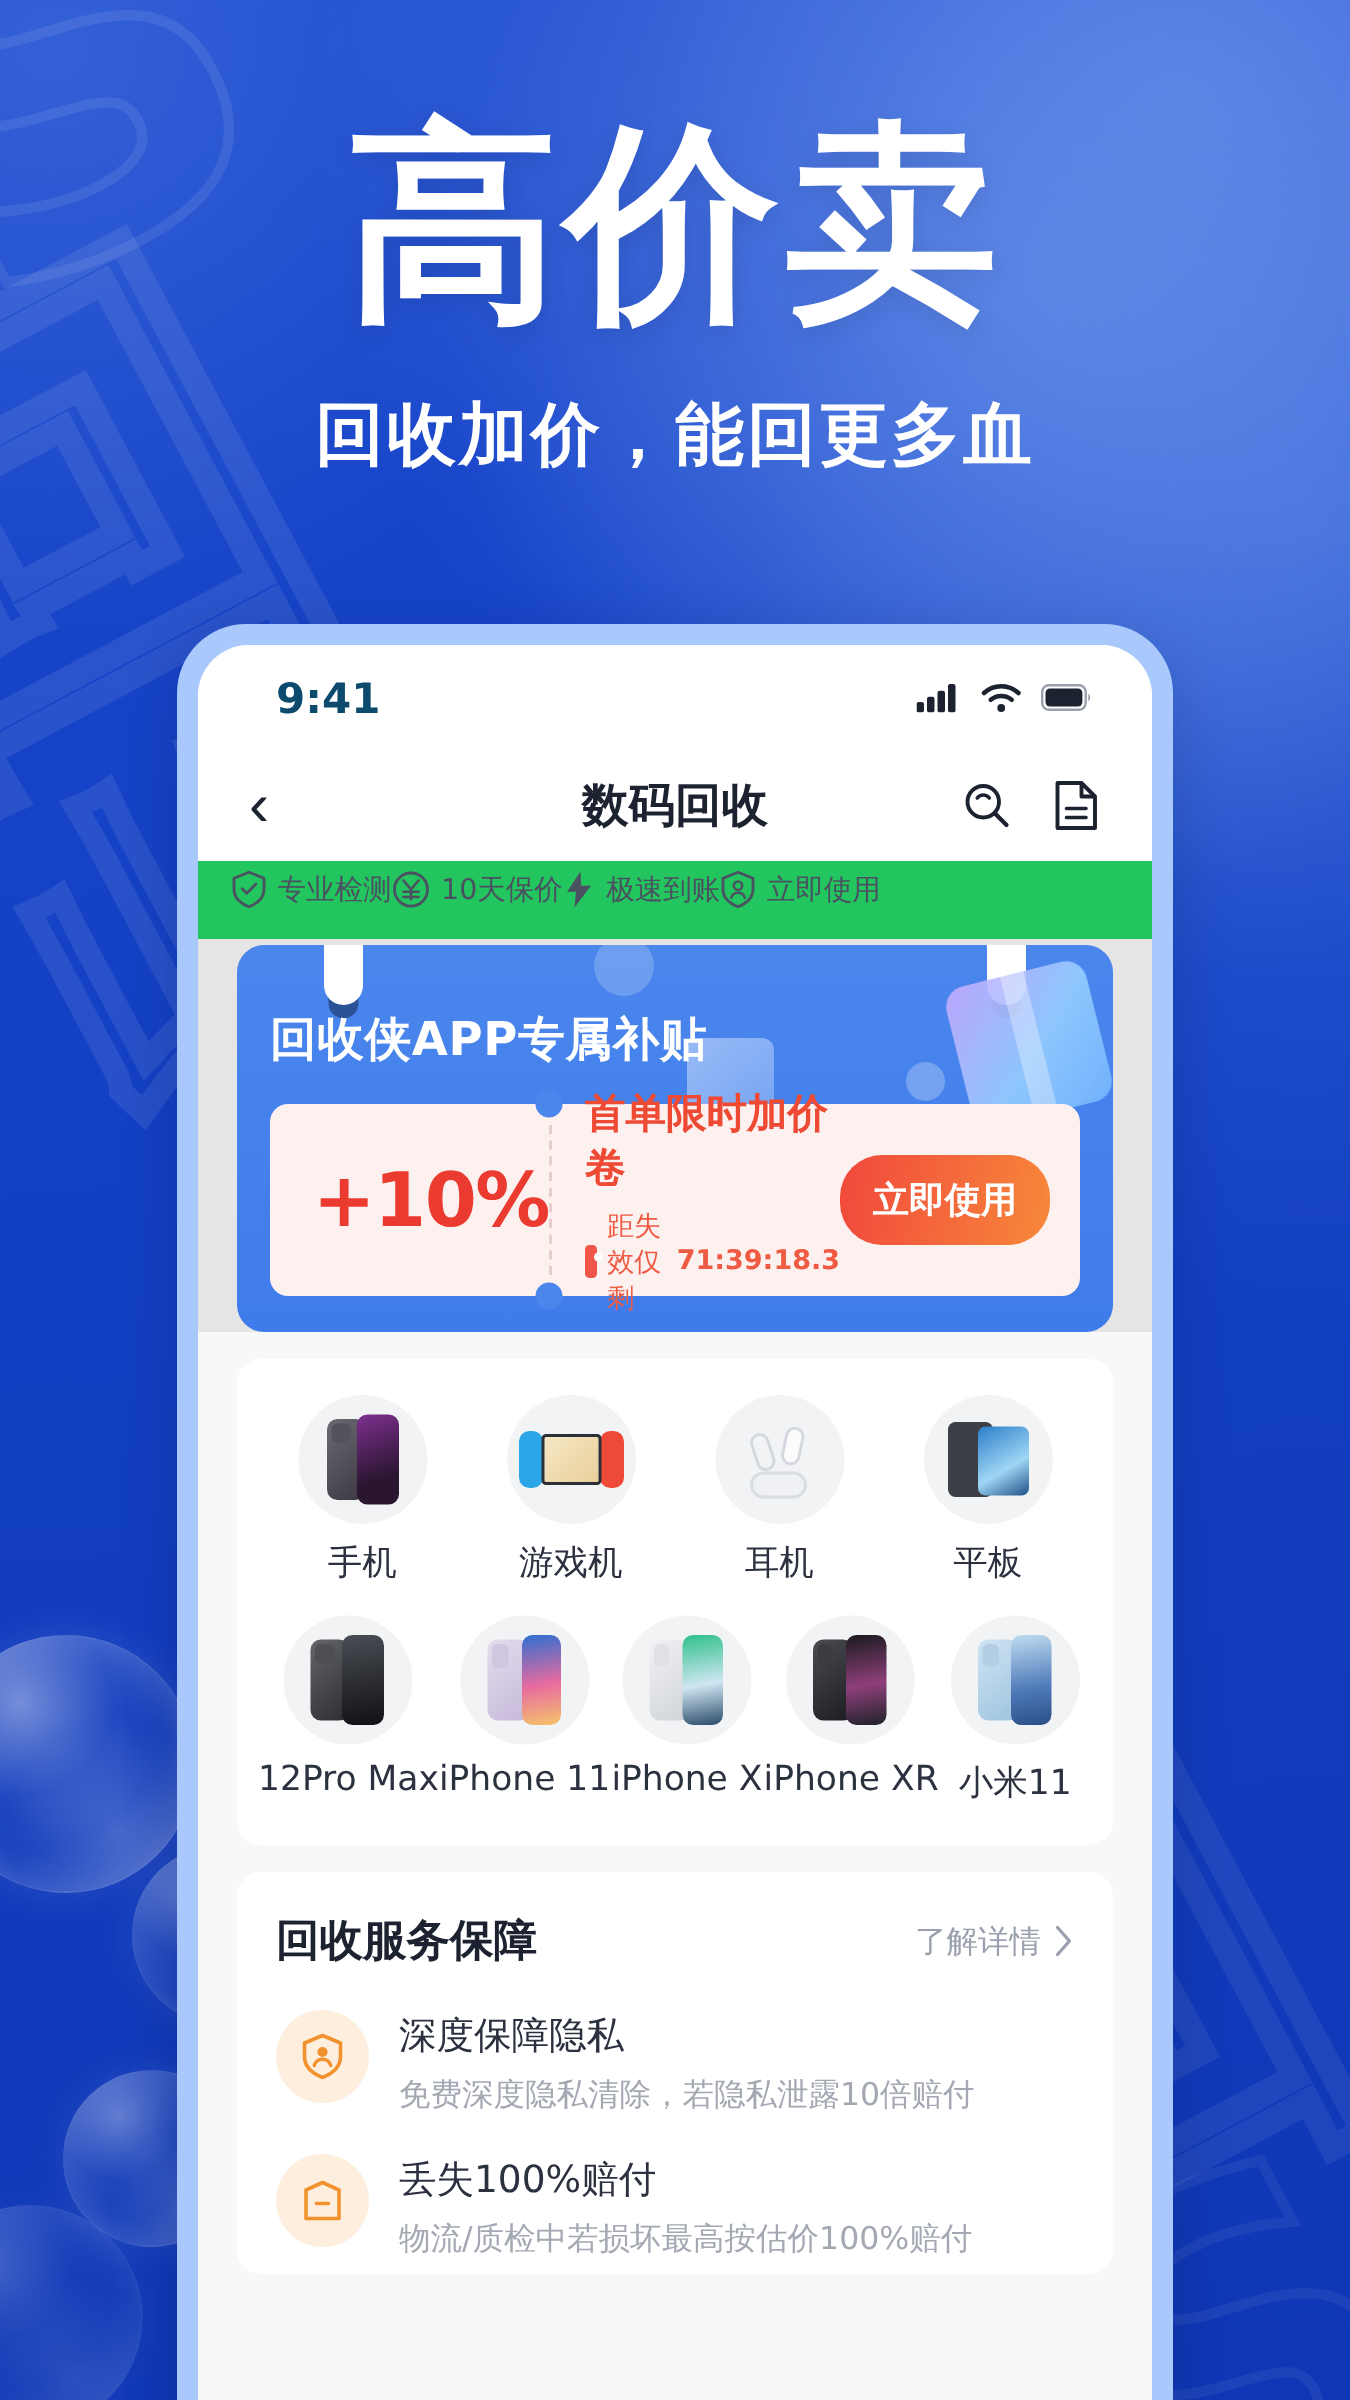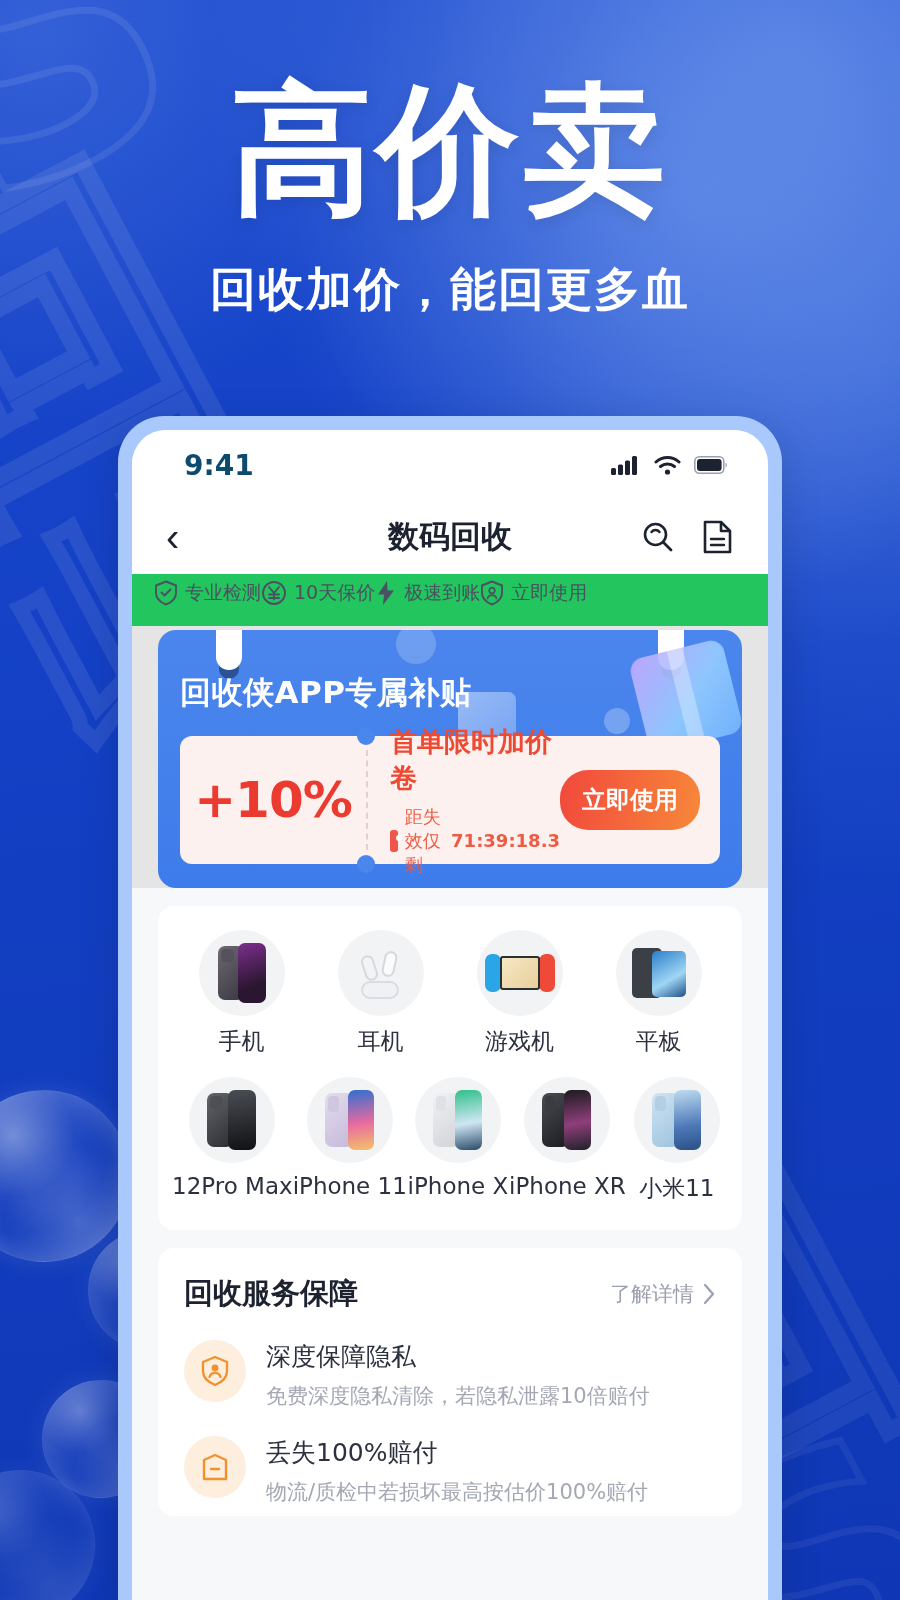--- a/index.html
+++ b/index.html
@@ -179,21 +179,21 @@
 
   .coupon {
     margin-top:22px;
     background:#fdf1ef;
     border-radius:12px;
     height:128px;
     display:flex; align-items:center;
     position:relative; z-index:3;
   }
   .coupon-left {
-    width:186px; display:flex; align-items:center; justify-content:center;
+    width:186px; display:flex; align-items:center; justify-content:flex-end;
   }
   .coupon-pct {
     color:#eb3b31; font-size:50px; font-weight:700;
     font-family:"DejaVu Sans", sans-serif; letter-spacing:-1px;
   }
   .coupon-divider { position:absolute; left:186px; top:0; bottom:0; width:1px; }
   .coupon-divider::before {
     content:""; position:absolute; left:0; top:14px; bottom:14px; width:0;
     border-left:2px dashed #e6cfcb;
   }
@@ -415,37 +415,37 @@
             <div class="dev">
               <div class="body" style="left:6px;top:8px;width:26px;height:54px;background:linear-gradient(135deg,#6e6a74,#3a3740);"></div>
               <div class="body" style="left:26px;top:5px;width:28px;height:60px;background:linear-gradient(160deg,#7d2f8e,#2a1630 70%);"></div>
               <div class="body" style="left:9px;top:11px;width:13px;height:13px;background:#55525c;border-radius:4px;"></div>
             </div>
           </div>
           <div class="cat-label">手机</div>
         </div>
         <div class="cat">
           <div class="cat-img">
+            <div class="dev" style="width:70px;height:42px;">
+              <div class="body" style="left:0;top:2px;width:16px;height:38px;background:#2aa6e8;border-radius:7px;"></div>
+              <div class="body" style="right:0;top:2px;width:16px;height:38px;background:#ef4a38;border-radius:7px;"></div>
+              <div class="body" style="left:15px;top:4px;width:40px;height:34px;background:linear-gradient(135deg,#f6e7c4,#e9cf9c);border:2px solid #2b2f36;border-radius:3px;"></div>
+            </div>
+          </div>
+          <div class="cat-label">游戏机</div>
+        </div>
+        <div class="cat">
+          <div class="cat-img">
             <div class="dev" style="width:60px;height:60px;">
               <div class="body" style="left:12px;top:12px;width:13px;height:26px;background:#f2f3f5;border:2px solid #d5d8de;border-radius:7px;transform:rotate(-18deg);"></div>
               <div class="body" style="left:32px;top:8px;width:13px;height:26px;background:#fbfbfc;border:2px solid #d5d8de;border-radius:7px;transform:rotate(12deg);"></div>
               <div class="body" style="left:10px;top:38px;width:38px;height:18px;background:#f0f1f4;border:2px solid #d9dce2;border-radius:10px;"></div>
             </div>
           </div>
           <div class="cat-label">耳机</div>
-        </div>
-        <div class="cat">
-          <div class="cat-img">
-            <div class="dev" style="width:70px;height:42px;">
-              <div class="body" style="left:0;top:2px;width:16px;height:38px;background:#2aa6e8;border-radius:7px;"></div>
-              <div class="body" style="right:0;top:2px;width:16px;height:38px;background:#ef4a38;border-radius:7px;"></div>
-              <div class="body" style="left:15px;top:4px;width:40px;height:34px;background:linear-gradient(135deg,#f6e7c4,#e9cf9c);border:2px solid #2b2f36;border-radius:3px;"></div>
-            </div>
-          </div>
-          <div class="cat-label">游戏机</div>
         </div>
         <div class="cat">
           <div class="cat-img">
             <div class="dev" style="width:62px;height:62px;">
               <div class="body" style="left:4px;top:6px;width:30px;height:50px;background:#3b3f46;border-radius:5px;"></div>
               <div class="body" style="left:24px;top:9px;width:34px;height:46px;background:linear-gradient(150deg,#2b7ec9,#9fd6f5 60%,#1d4f86);border-radius:5px;"></div>
             </div>
           </div>
           <div class="cat-label">平板</div>
         </div>

